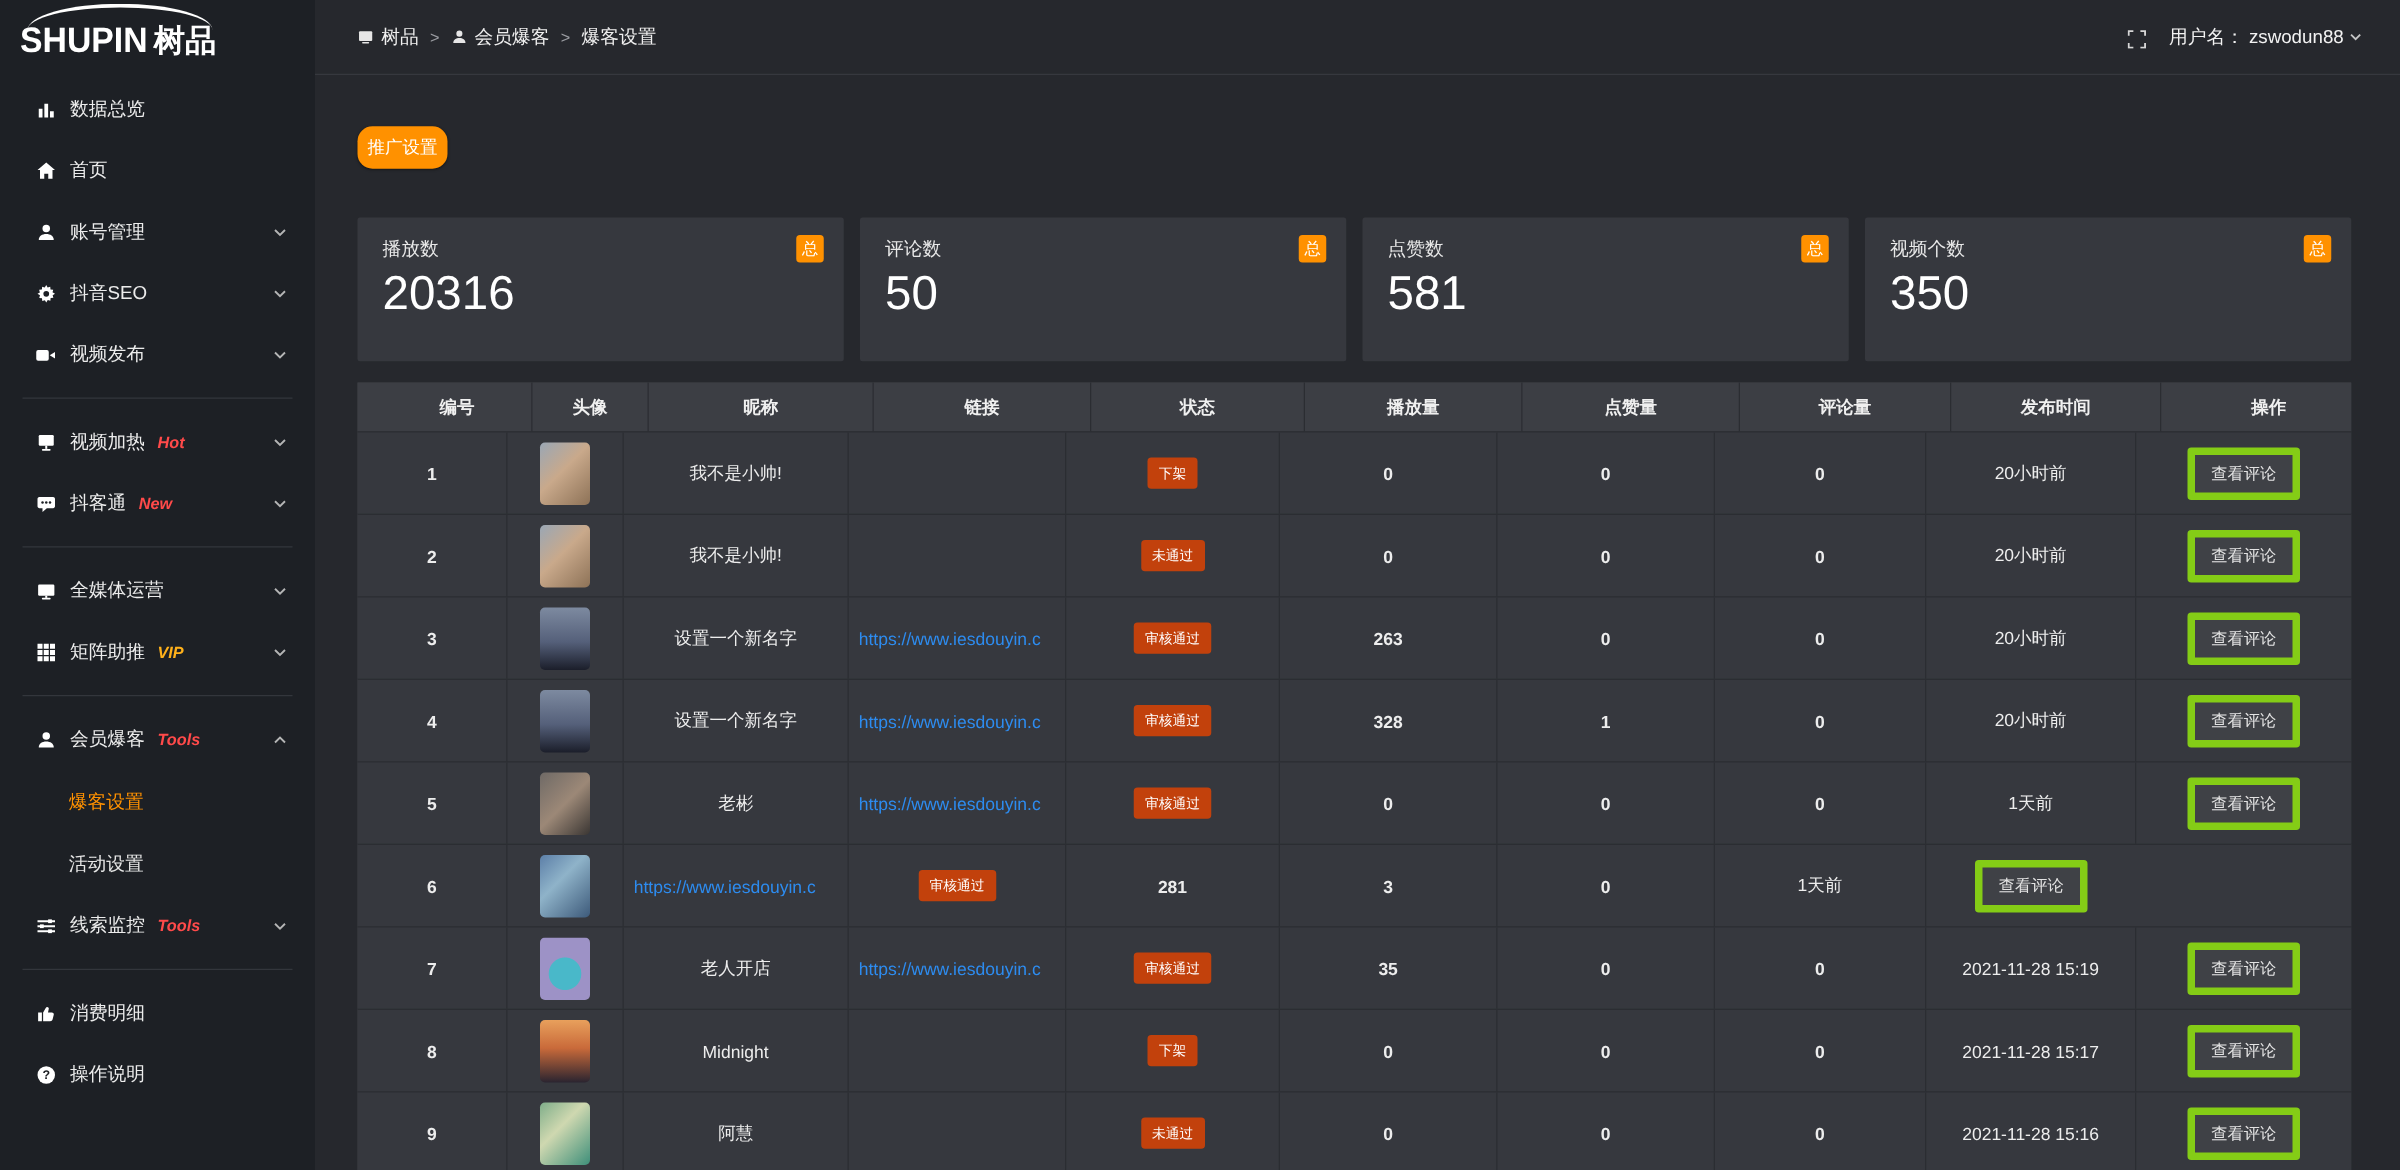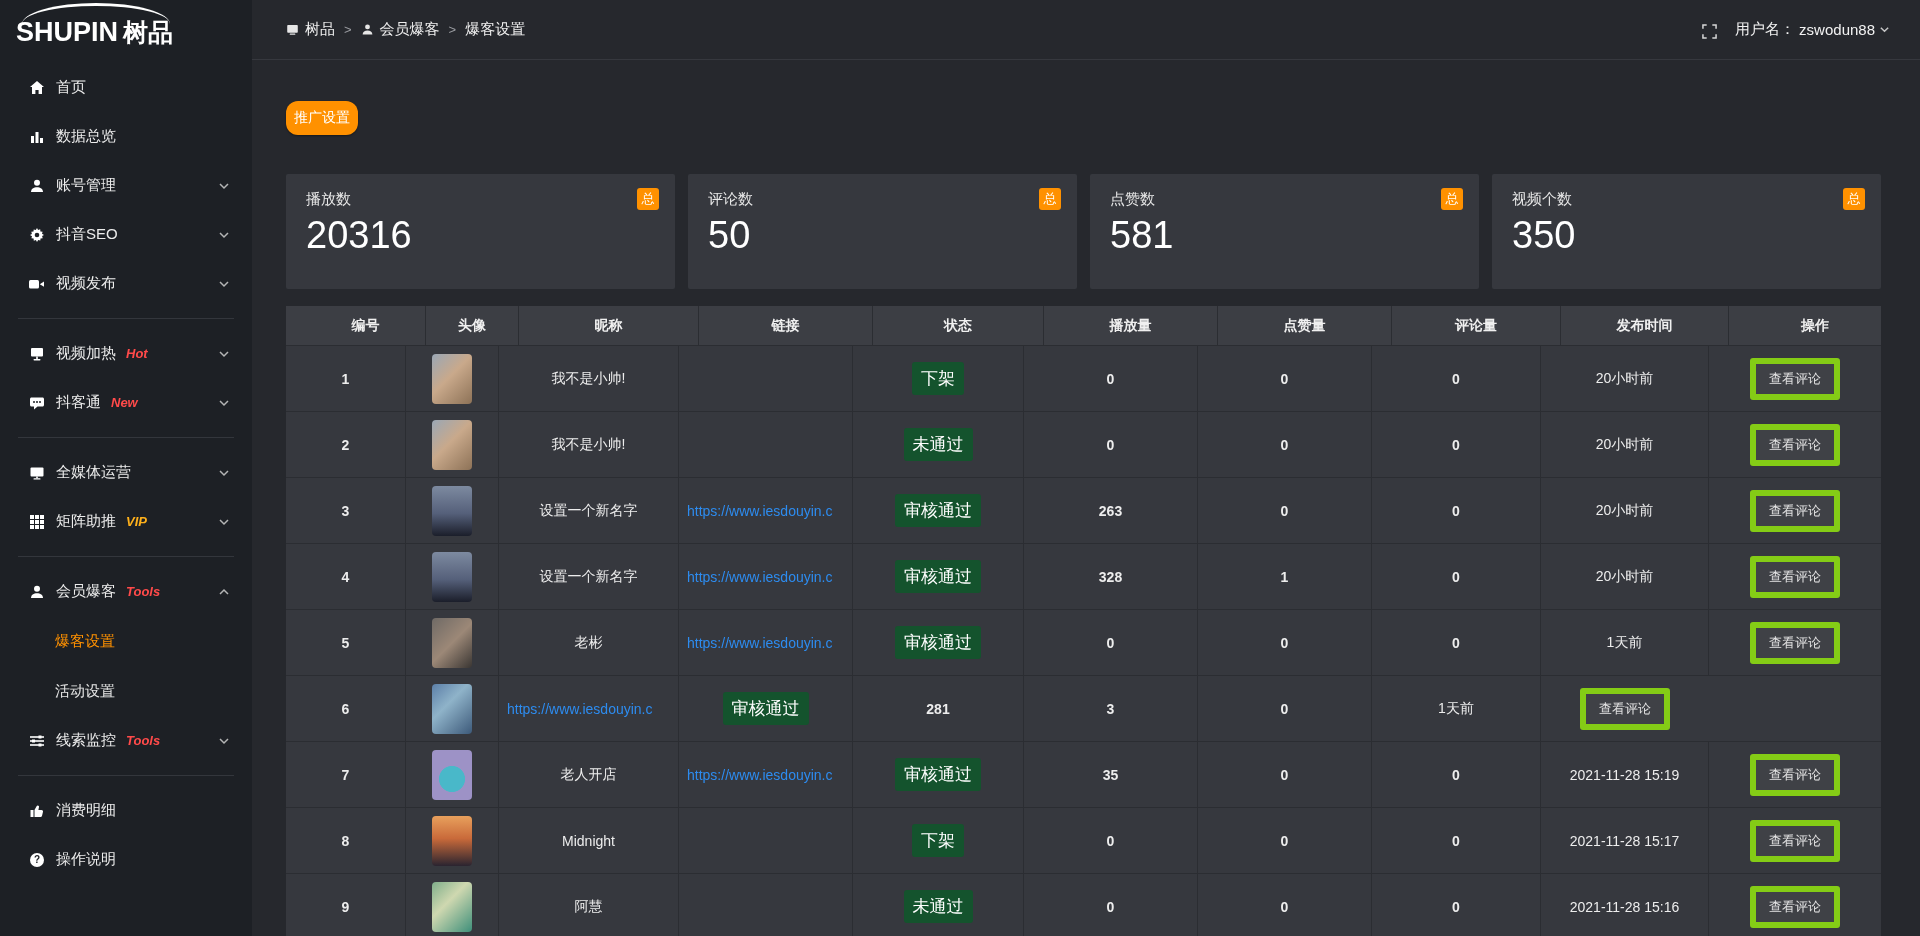--- a/index.html
+++ b/index.html
@@ -73,54 +73,54 @@
   .g-cell.link-cell{justify-content:flex-start;padding:0 2px 0 8px;}
   .link-text{color:#2d8cf0;white-space:nowrap;overflow:hidden;cursor:pointer;}
   .avatar{width:40px;height:50px;border-radius:4px;}
   .av-kid{background:linear-gradient(135deg,#9aa7b5 0%,#c9a98b 45%,#8d7257 100%);}
   .av-dusk{background:linear-gradient(180deg,#7d8aa0 0%,#55607a 55%,#1b1e2a 100%);}
   .av-man{background:linear-gradient(135deg,#6f6a66 0%,#9c8877 50%,#3a3633 100%);}
   .av-room{background:linear-gradient(135deg,#5c7fa8 0%,#8fb3c9 40%,#3d5a7a 100%);}
   .av-mascot{background:radial-gradient(circle at 50% 58%,#49b8c9 0 36%,rgba(0,0,0,0) 38%),#9d92c6;}
   .av-sunset{background:linear-gradient(180deg,#e8a05c 0%,#c96a3a 45%,#2a2430 100%);}
   .av-green{background:linear-gradient(135deg,#7fae8a 0%,#cfd8b0 40%,#3e8f7a 100%);}
-  .status-badge{background:#14532d;color:#fff;font-size:17px;padding:5px 9px;border-radius:3px;white-space:nowrap;}
+  .status-badge{background:#c2410c;color:#fff;font-size:11px;padding:5px 9px;border-radius:3px;white-space:nowrap;}
   .action-btn{background:#3f4146;border:6px solid #84cc16;color:#e3e3e3;font-size:13px;
     padding:6px 13px;border-radius:3px;cursor:pointer;font-family:inherit;white-space:nowrap;}
 </style>
 </head>
 <body>
 
 <div class="app">
 
   <aside class="sidebar">
     <div class="logo">
       <div class="logo-arc"></div>
       <div class="logo-row">
         <span class="logo-en">SHUPIN</span><span class="logo-cn">树品</span>
       </div>
     </div>
     <nav class="side-menu" id="side-menu">
         <div class="side-item">
           <span class="s-icon">
             <svg width="16" height="16" viewBox="0 0 16 16" fill="#fff">
-              <path d="M8 1l7 6h-2v7H9.6v-4H6.4v4H3V7H1z"></path>
-            </svg>
-          </span>
-          <span class="s-label">首页</span>
-        </div>
-        <div class="side-item">
-          <span class="s-icon">
-            <svg width="16" height="16" viewBox="0 0 16 16" fill="#fff">
               <rect x="2" y="7" width="3" height="7"></rect>
               <rect x="6.5" y="3" width="3" height="11"></rect>
               <rect x="11" y="9" width="3" height="5"></rect>
             </svg>
           </span>
           <span class="s-label">数据总览</span>
+        </div>
+        <div class="side-item">
+          <span class="s-icon">
+            <svg width="16" height="16" viewBox="0 0 16 16" fill="#fff">
+              <path d="M8 1l7 6h-2v7H9.6v-4H6.4v4H3V7H1z"></path>
+            </svg>
+          </span>
+          <span class="s-label">首页</span>
         </div>
         <div class="side-item">
           <span class="s-icon">
             <svg width="16" height="16" viewBox="0 0 16 16" fill="#fff">
               <circle cx="8" cy="4.8" r="3"></circle>
               <path d="M2 14c0-3.2 2.7-4.8 6-4.8s6 1.6 6 4.8z"></path>
             </svg>
           </span>
           <span class="s-label">账号管理</span>
           <span class="s-chev ">

